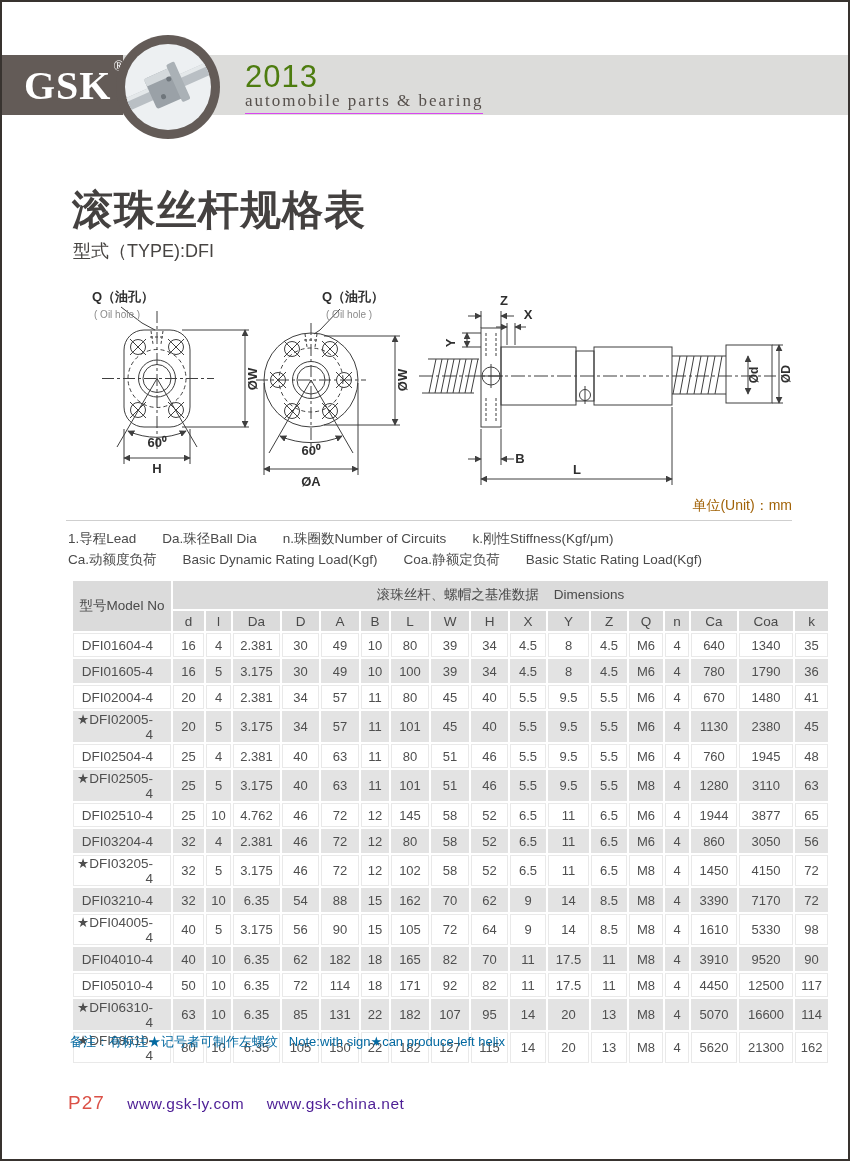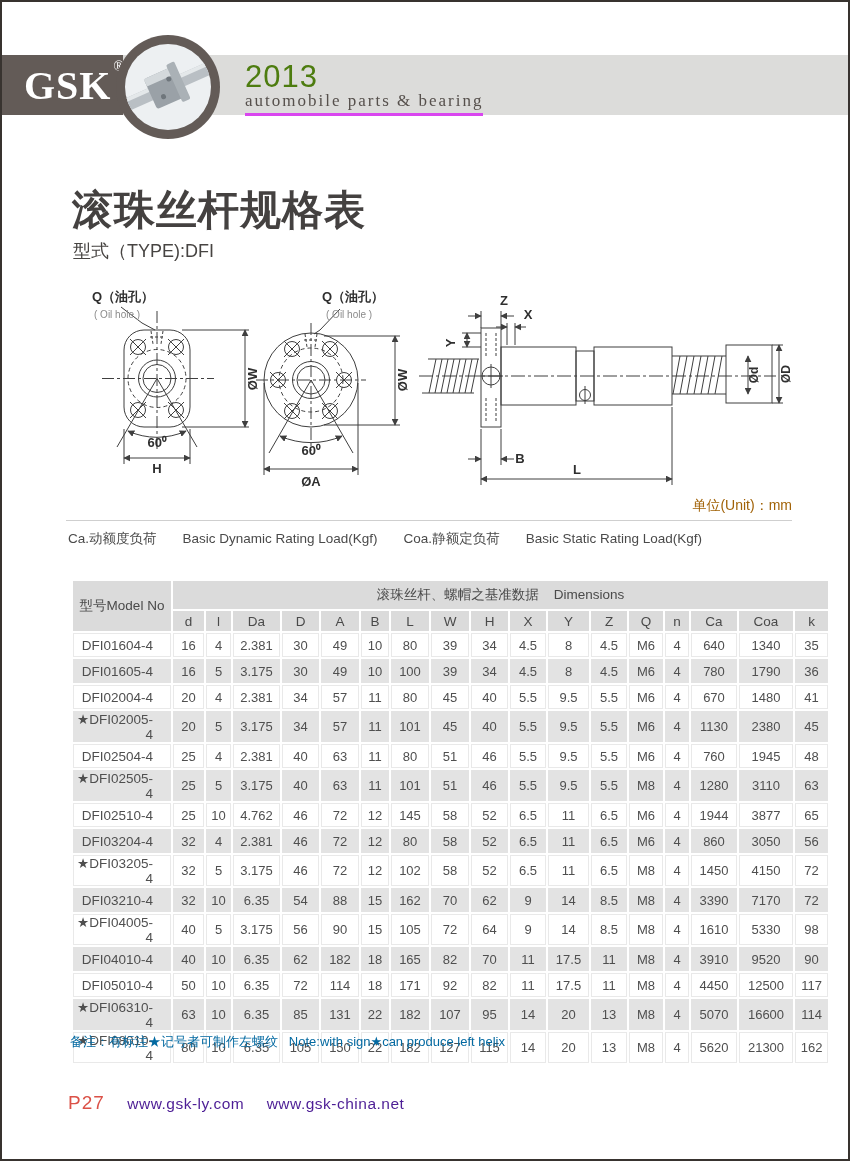--- a/index.html
+++ b/index.html
@@ -7,21 +7,21 @@
   .page{position:relative;width:846px;height:1157px;border:2px solid #38332f;background:#fff;overflow:hidden;}
 
   
   .band-dark{position:absolute;left:0;top:53px;width:121px;height:60px;background:#635b57;}
   .band-light{position:absolute;left:121px;right:0;top:53px;height:60px;background:#dcdcda;}
   .logo{position:absolute;left:22px;top:60px;color:#fff;font-family:"Liberation Serif",serif;font-size:40px;font-weight:bold;letter-spacing:1px;}
   .logo sup{font-size:14px;position:relative;top:-14px;left:2px;font-weight:normal;}
   .ring{position:absolute;left:114px;top:33px;width:104px;height:104px;border-radius:50%;background:#635b57;}
   .photo{position:absolute;left:9px;top:9px;width:86px;height:86px;border-radius:50%;background:#edf0f2;overflow:hidden;}
   .year{position:absolute;left:243px;top:57px;font-size:31px;color:#4d7c0f;letter-spacing:1px;}
-  .tagline{position:absolute;left:243px;top:89px;font-family:"Liberation Serif",serif;font-size:17px;letter-spacing:2px;color:#56504c;border-bottom:3px solid #d946ef;padding-bottom:2px;}
+  .tagline{position:absolute;left:243px;top:89px;font-family:"Liberation Serif",serif;font-size:17px;letter-spacing:2px;color:#56504c;border-bottom:1px solid #d946ef;padding-bottom:2px;}
 
   
   .title-row{position:absolute;left:70px;top:188px;display:flex;align-items:flex-end;color:#444140;justify-content:flex-end;}
   .title-cn{font-size:41px;font-weight:bold;letter-spacing:1px;line-height:1;}
   .title-en{font-size:29px;line-height:1.05;margin-left:4px;}
   .type-line{position:absolute;left:71px;top:237px;font-size:18px;color:#474442;}
 
   
   .diagrams{position:absolute;left:62px;top:281px;}
   .diagrams text{font-family:"Liberation Sans",sans-serif;}
@@ -269,20 +269,23 @@
       <text x="513" y="191" text-anchor="middle">L</text>
       <text x="694" y="92" text-anchor="middle" transform="rotate(-90 694 92)" font-size="12">Ød</text>
       <text x="726" y="91" text-anchor="middle" transform="rotate(-90 726 91)" font-size="12">ØD</text>
     </g>
   </svg>
 
   <div class="unit">单位(Unit)：mm</div>
   <div class="sep"></div>
 
   <div class="legend">
+    <div>
+      <span>1.导程Lead</span><span>Da.珠径Ball Dia</span><span>n.珠圈数Number of Circuits</span><span>k.刚性Stiffness(Kgf/μm)</span>
+    </div>
     <div>
       <span>Ca.动额度负荷</span><span>Basic Dynamic Rating Load(Kgf)</span><span>Coa.静额定负荷</span><span>Basic Static Rating Load(Kgf)</span>
     </div>
   </div>
 
   <table class="spec">
     <colgroup>
         <col style="width: 100px;">
         <col style="width: 33px;">
         <col style="width: 27px;">

